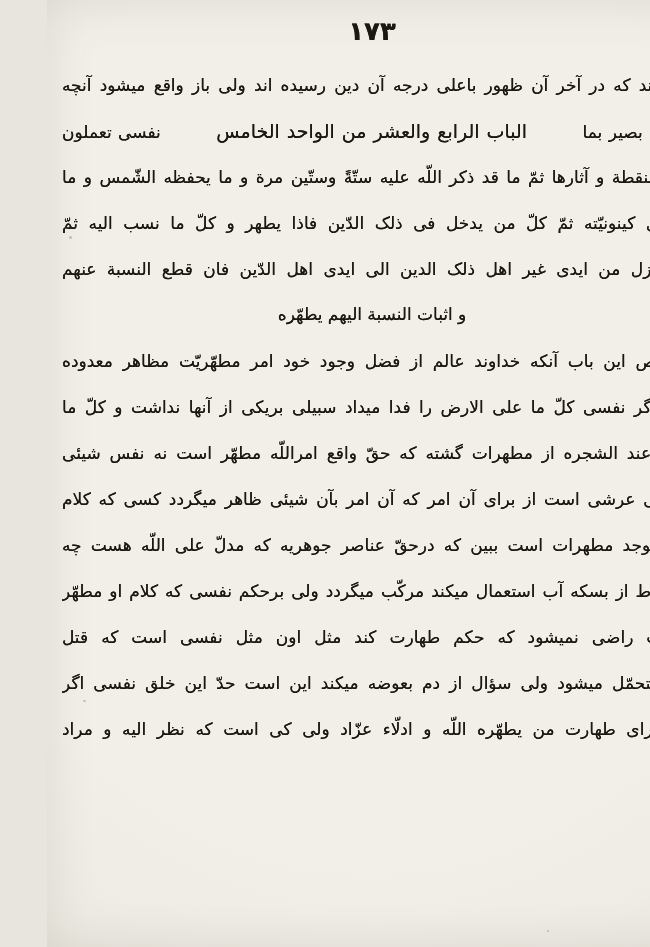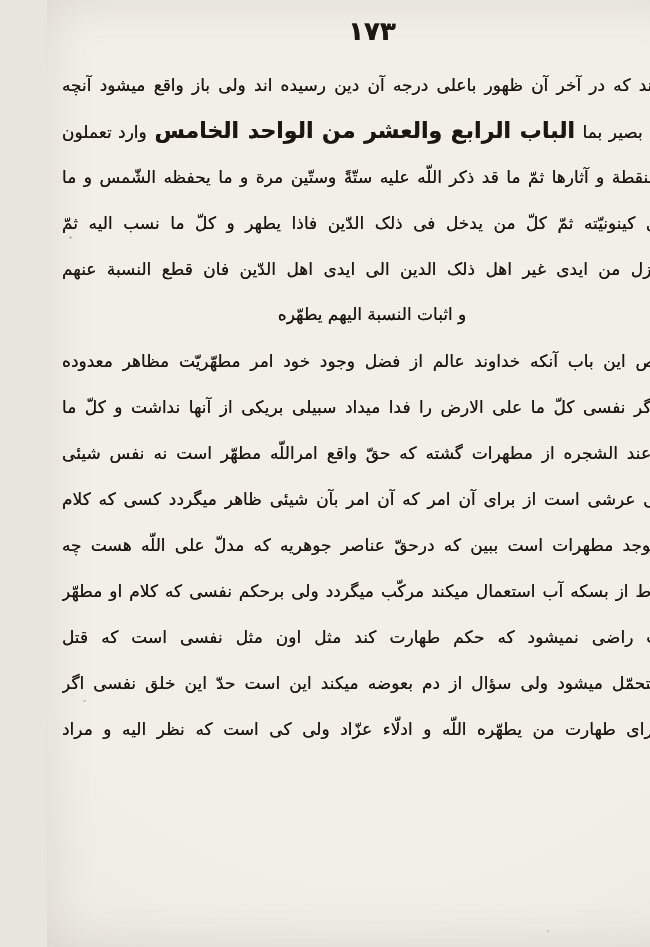--- a/index.html
+++ b/index.html
@@ -54,22 +54,22 @@
     font-family: Liberation Serif, serif;
   }
   .line.split {
     display: flex;
     justify-content: space-between;
     align-items: baseline;
     text-align: right;
     text-align-last: auto;
   }
   .bab-heading {
-    font-weight: bold;
-    font-size: 22px;
+    font-weight: normal;
+    font-size: 19px;
   }
   .speck {
     position: absolute;
     border-radius: 50%;
     background: rgba(60, 50, 40, 0.25);
   }
   .speck.s1 { width: 3px; height: 3px; left: 22px;  top: 236px; }
   .speck.s2 { width: 2px; height: 2px; left: 603px; top: 132px; }
   .speck.s3 { width: 3px; height: 2px; left: 36px;  top: 700px; }
   .speck.s4 { width: 2px; height: 2px; left: 500px; top: 930px; }
@@ -83,21 +83,21 @@
   <div class="speck s3"></div>
   <div class="speck s4"></div>
 
   <div class="page-number">١٧٣</div>
 
   <div class="text-block">
       <div class="line body" dir="rtl" lang="fa">هستند که در آخر آن ظهور باعلی درجه آن دین رسیده اند ولی باز واقع میشود آنچه واقع میشود</div>
       <div class="line split" dir="rtl" lang="fa">
         <span>واللّه بصیر بما</span>
         <span class="bab-heading">الباب الرابع والعشر من الواحد الخامس</span>
-        <span>وارد تعملون</span>
+        <span>نفسی تعملون</span>
       </div>
       <div class="line body" dir="rtl" lang="fa">ثمّ النقطة و آثارها ثمّ ما قد ذکر اللّه علیه ستّةً وستّین مرة و ما یحفظه الشّمس و ما</div>
       <div class="line body" dir="rtl" lang="fa">یتبدّل کینونیّته ثمّ کلّ من یدخل فی ذلک الدّین فاذا یطهر و کلّ ما نسب الیه ثمّ</div>
       <div class="line body" dir="rtl" lang="fa">ما نزل من ایدی غیر اهل ذلک الدین الی ایدی اهل الدّین فان قطع النسبة عنهم</div>
       <div class="line center" dir="rtl" lang="fa">و اثبات النسبة الیهم یطهّره</div>
       <div class="line body" dir="rtl" lang="fa">ملخّص این باب آنکه خداوند عالم از فضل وجود خود امر مطهّریّت مظاهر معدوده فرموده</div>
       <div class="line body" dir="rtl" lang="fa">که اگر نفسی کلّ ما علی الارض را فدا میداد سبیلی بریکی از آنها نداشت و کلّ ما امراللّه</div>
       <div class="line body" dir="rtl" lang="fa">من عند الشجره از مطهرات گشته که حقّ واقع امراللّه مطهّر است نه نفس شیئی بلکه</div>
       <div class="line body" dir="rtl" lang="fa">شیئی عرشی است از برای آن امر که آن امر بآن شیئی ظاهر میگردد کسی که کلام</div>
       <div class="line body" dir="rtl" lang="fa">او موجد مطهرات است ببین که درحقّ عناصر جوهریه که مدلّ علی اللّه هست چه میگویند</div>

